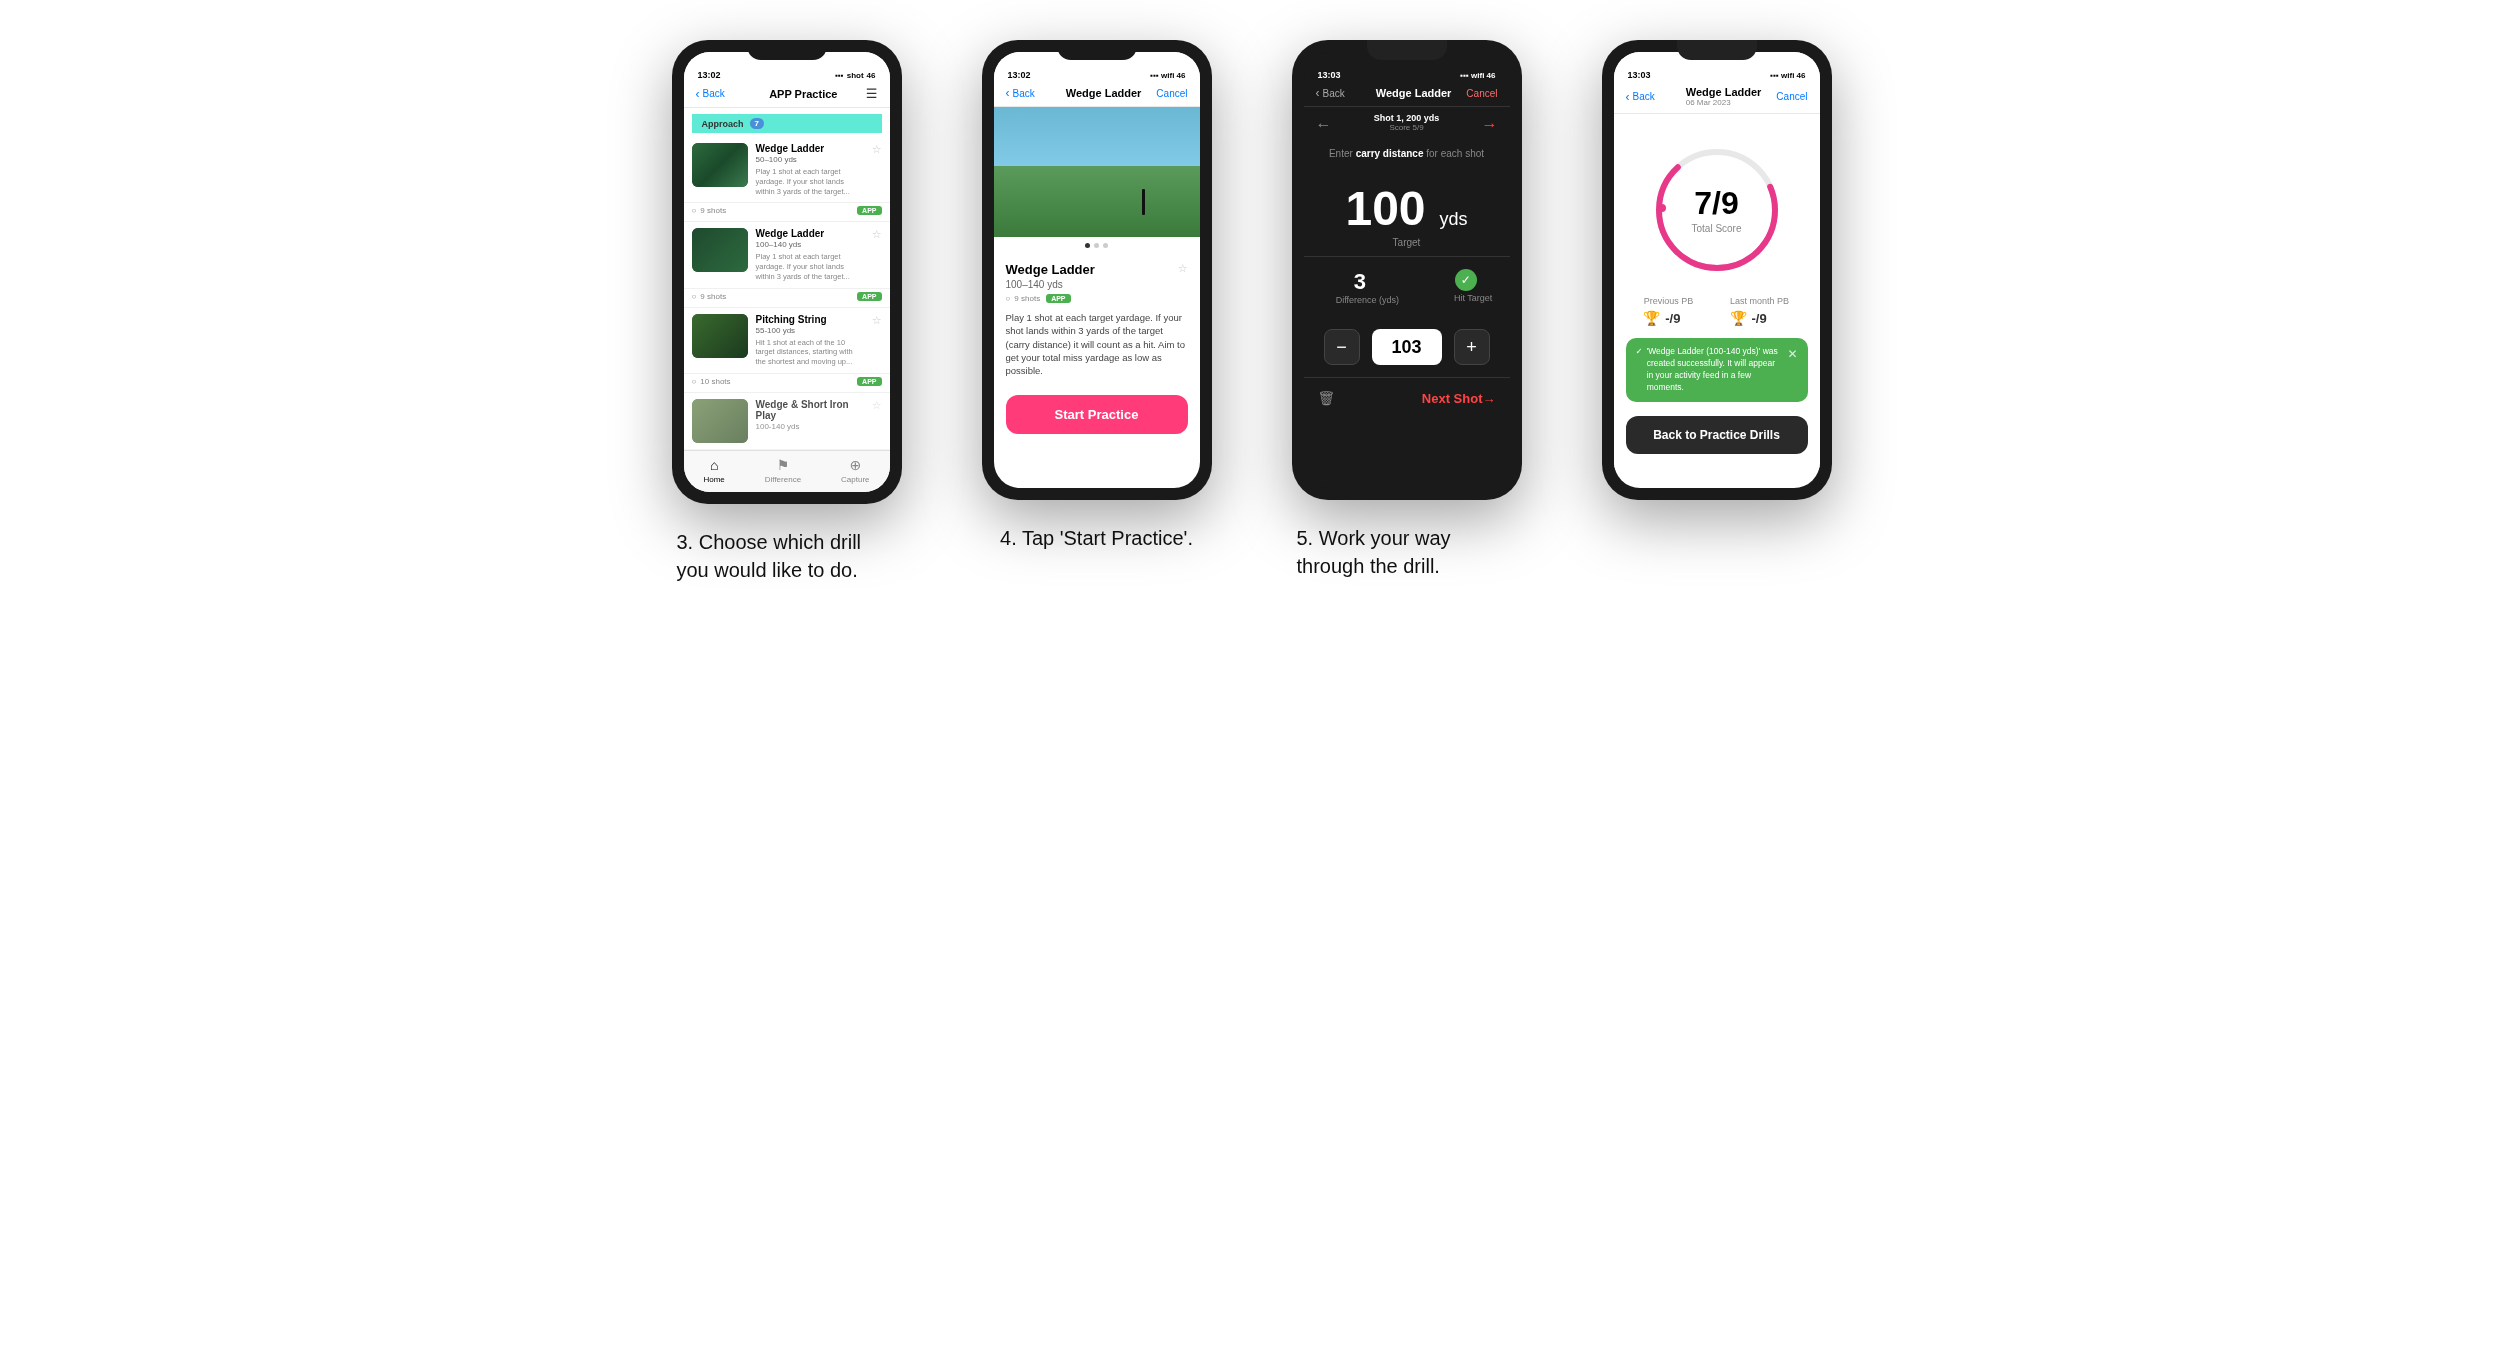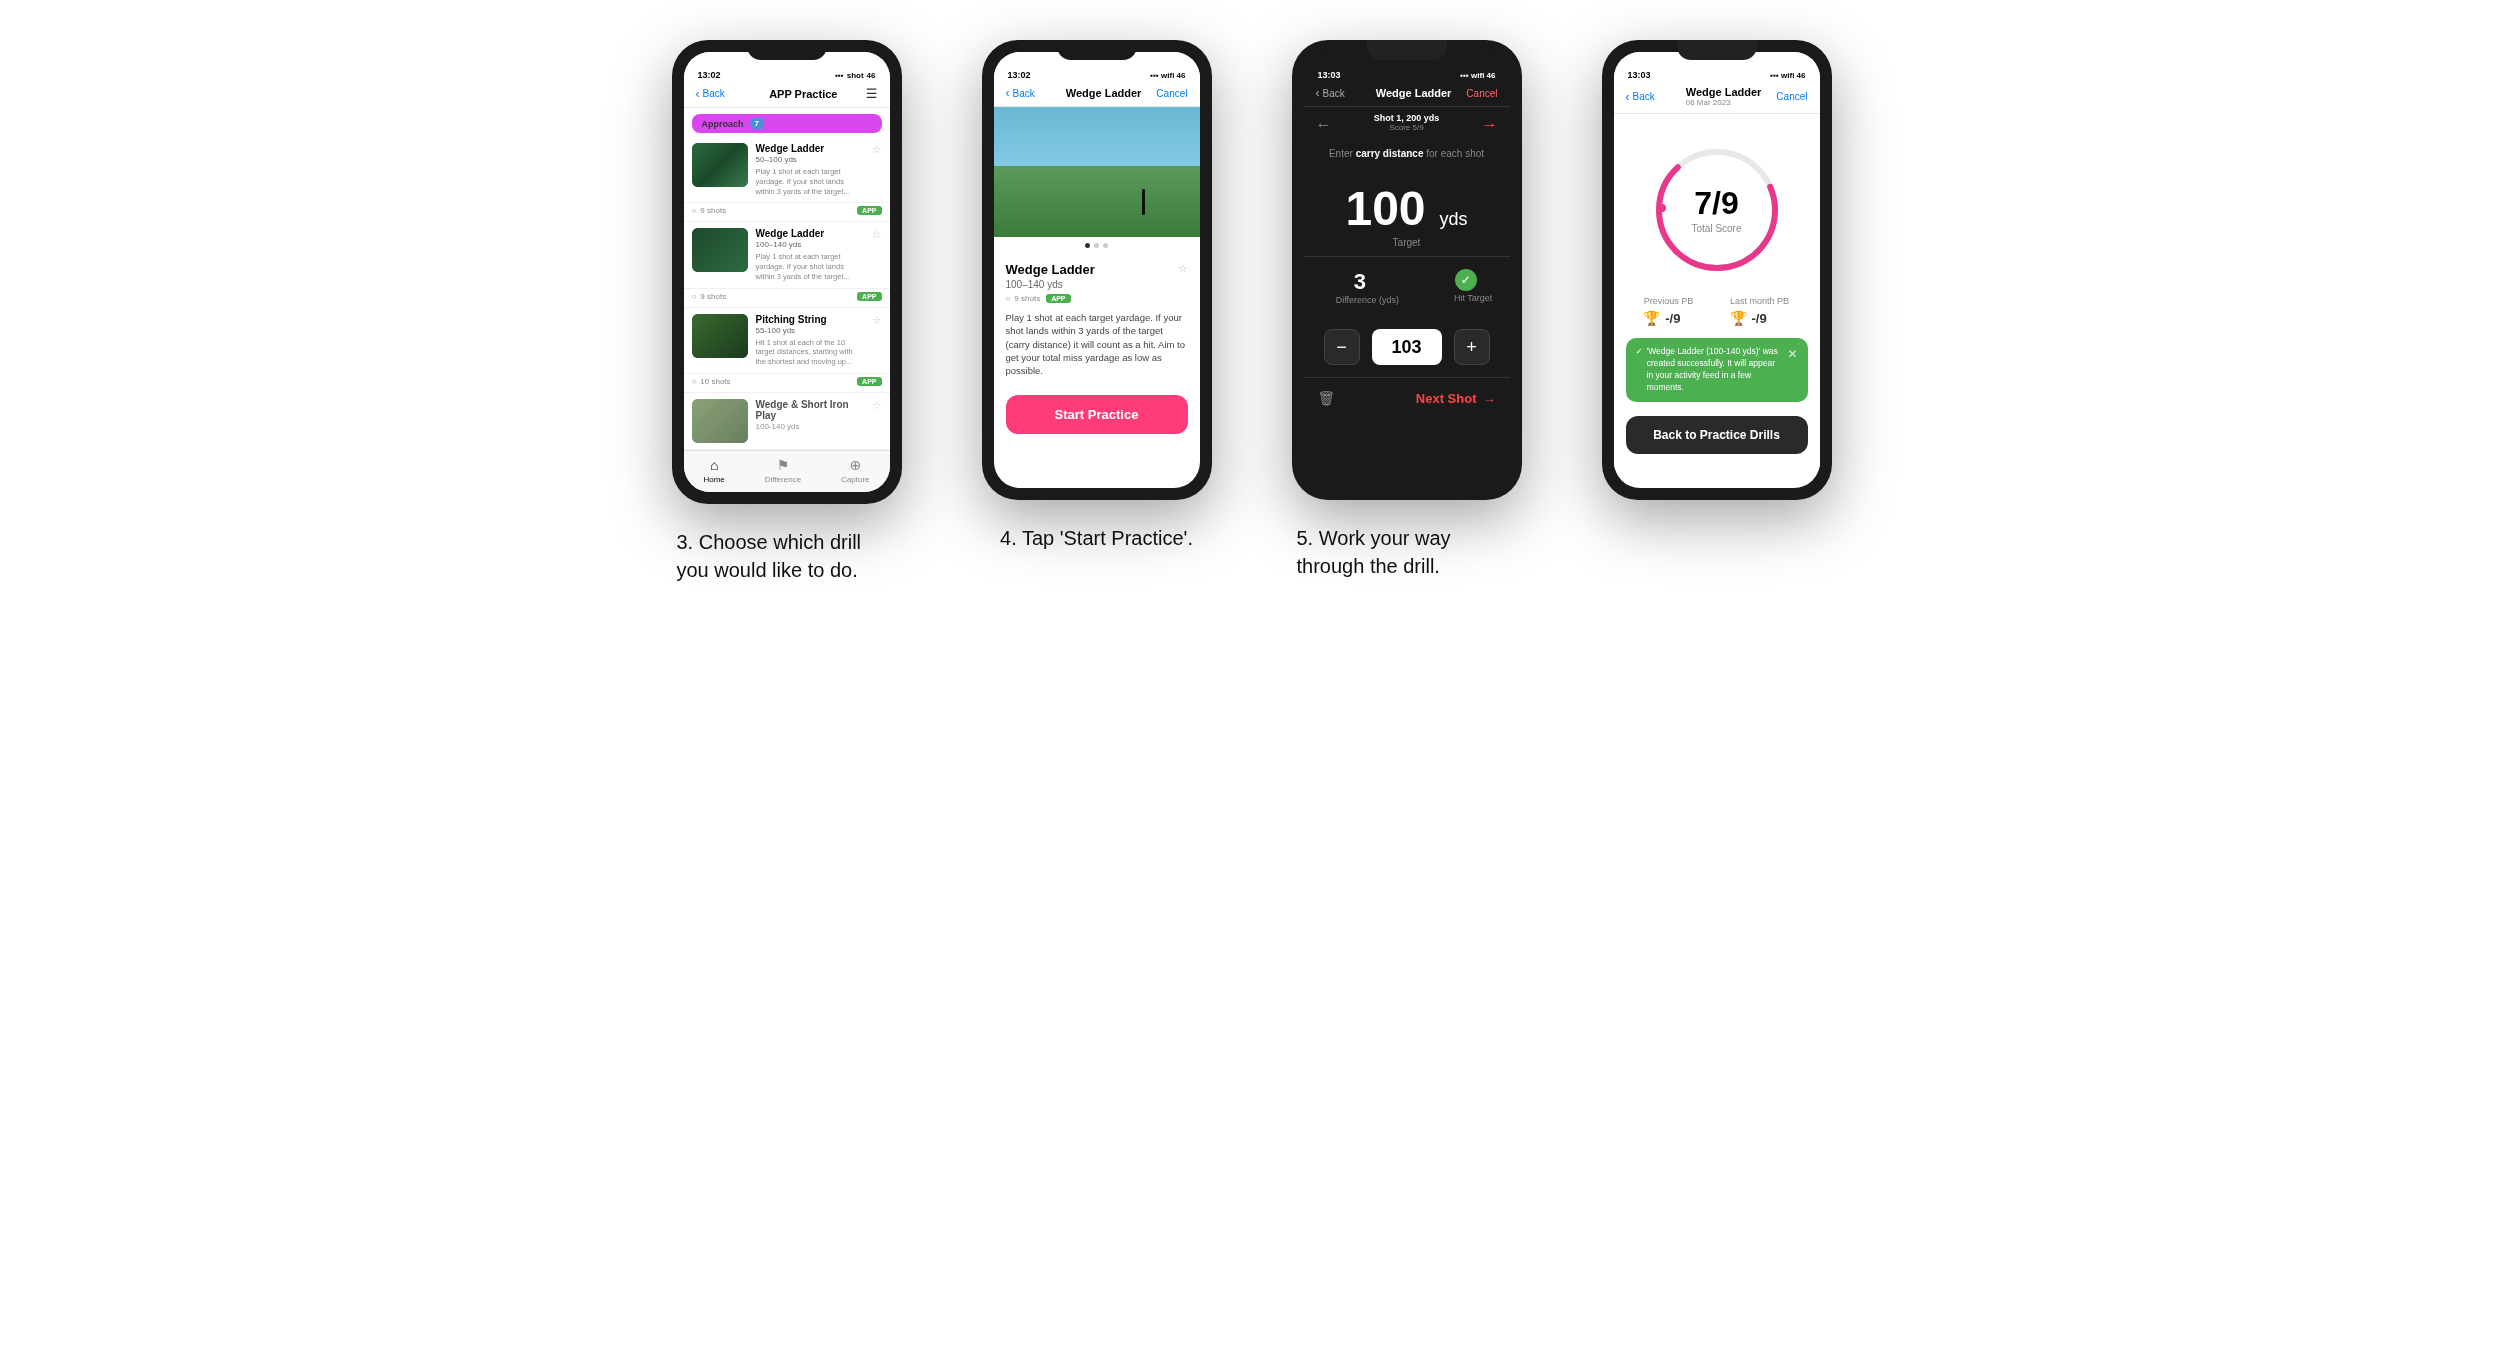--- a/index.html
+++ b/index.html
@@ -123,30 +123,30 @@
     }
     .nav-action {
       font-size: 10px;
       color: #007AFF;
     }
     .nav-action.dark { color: #ff6b6b; }
     .hamburger { font-size: 13px; color: #333; }
 
     
     .section-tag {
-      background: #d946ef;
+      background: #5eead4;
       padding: 4px 10px;
       font-size: 9px;
       font-weight: 600;
       color: #333;
       display: flex;
       align-items: center;
       gap: 6px;
       margin: 6px 8px 4px;
-      border-radius: 8px;
+      border-radius: 0;
     }
     .tag-badge {
       background: #4a90d9;
       color: #fff;
       border-radius: 8px;
       padding: 1px 5px;
       font-size: 8px;
     }
     .drill-item {
       display: flex;
@@ -427,21 +427,21 @@
       align-items: center;
       justify-content: space-between;
       padding: 12px 14px;
       background: #1a1a1a;
       border-top: 1px solid #333;
     }
     .trash-icon { color: #888; font-size: 14px; }
     .next-shot-btn {
       display: flex;
       align-items: center;
-      gap: 6px;
+      gap: 0;
       color: #ff4444;
       font-size: 13px;
       font-weight: 600;
     }
 
     
     .score-screen {
       background: #fff;
       padding: 16px 12px;
     }

